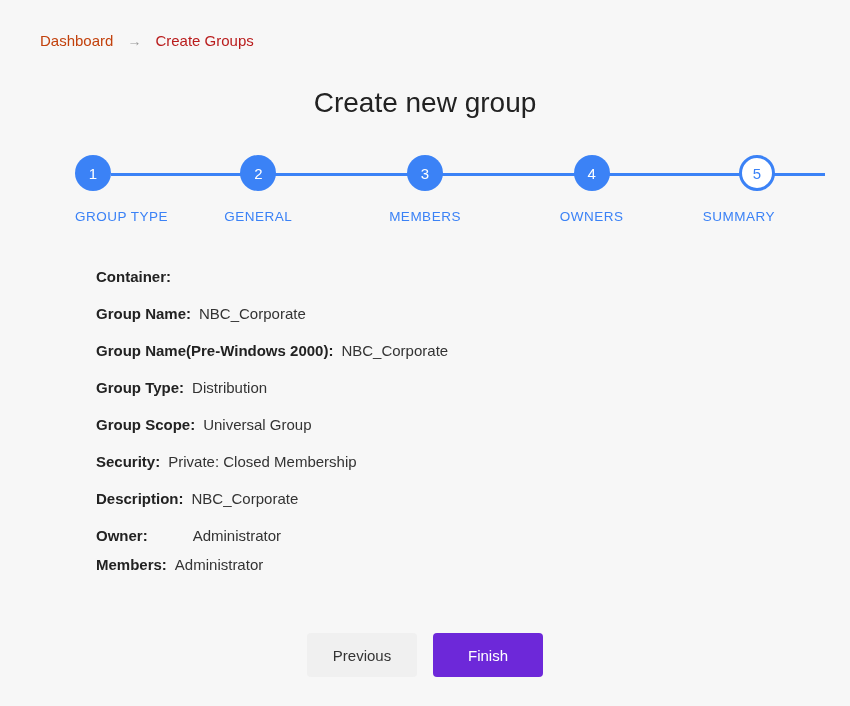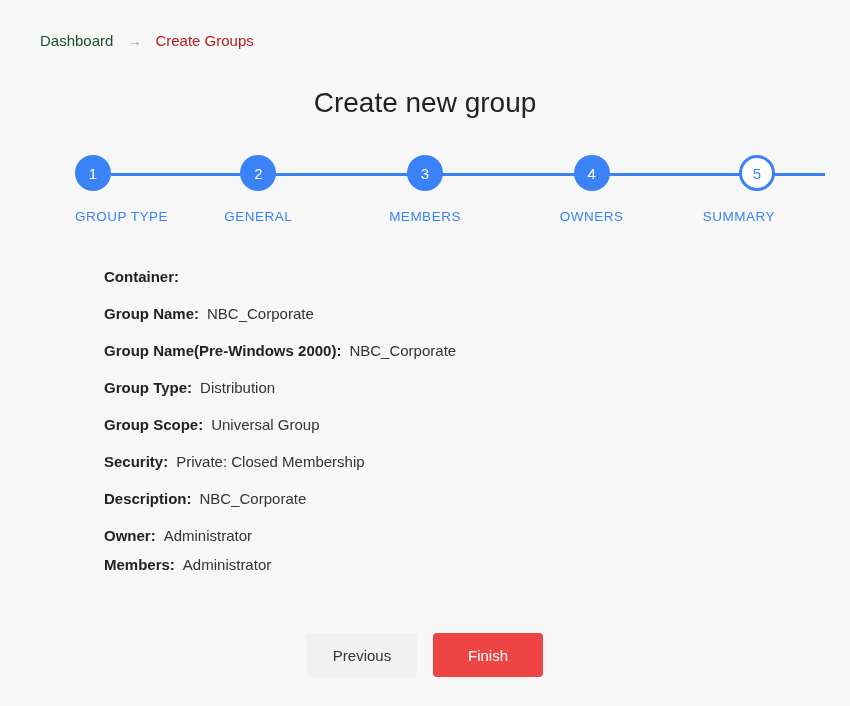--- a/index.html
+++ b/index.html
@@ -11,21 +11,21 @@
       padding: 0;
       color: #333;
     }
     .breadcrumb {
       padding: 32px 40px 0 40px;
       font-size: 15px;
       display: flex;
       align-items: center;
       gap: 14px;
     }
-    .breadcrumb a { color: #14532d; text-decoration: none; cursor: pointer; }
+    .breadcrumb a { color: #c2410c; text-decoration: none; cursor: pointer; }
     .breadcrumb .arrow { color: #999; font-size: 14px; }
     .breadcrumb .current { color: #b91c1c; }
     .page-title {
       font-size: 28px;
       font-weight: 500;
       color: #222;
       padding: 38px 40px 36px 40px;
       text-align: center;
     }
     .stepper {
@@ -80,30 +80,29 @@
       right: -50%;
       height: 3px;
       background: #3b82f6;
       z-index: 1;
     }
     .step:first-child .step-line { left: 36px; right: -90%; }
     .step:last-child .step-line { display: none; }
     .step:nth-child(4) .step-line { right: -90%; }
     .summary-list {
       padding: 42px 0 0 96px;
-      margin-left: 8px;
     }
     .summary-row {
       display: flex;
       align-items: baseline;
       margin-bottom: 16px;
       font-size: 15px;
       line-height: 1.4;
     }
-    .summary-row.tight { margin-bottom: 8px; }
+    .summary-row.tight { margin-bottom: 8px; gap: 37px; }
     .summary-label {
       font-weight: 700;
       color: #222;
       margin-right: 8px;
     }
     .summary-value {
       color: #333;
       font-weight: 400;
     }
     .footer-buttons {
@@ -115,21 +114,21 @@
     .btn {
       min-width: 110px;
       height: 44px;
       border: none;
       border-radius: 4px;
       font-size: 15px;
       cursor: pointer;
       font-family: inherit;
     }
     .btn-prev { background: #f0f0f0; color: #333; }
-    .btn-finish { background: #ef4444; color: #fff; font-weight: 500; }
+    .btn-finish { background: #6d28d9; color: #fff; font-weight: 500; }
   </style>
 </head>
 <body>
 
 <div class="breadcrumb">
   <a>Dashboard</a>
   <span class="arrow">→</span>
   <span class="current">Create Groups</span>
 </div>
 

